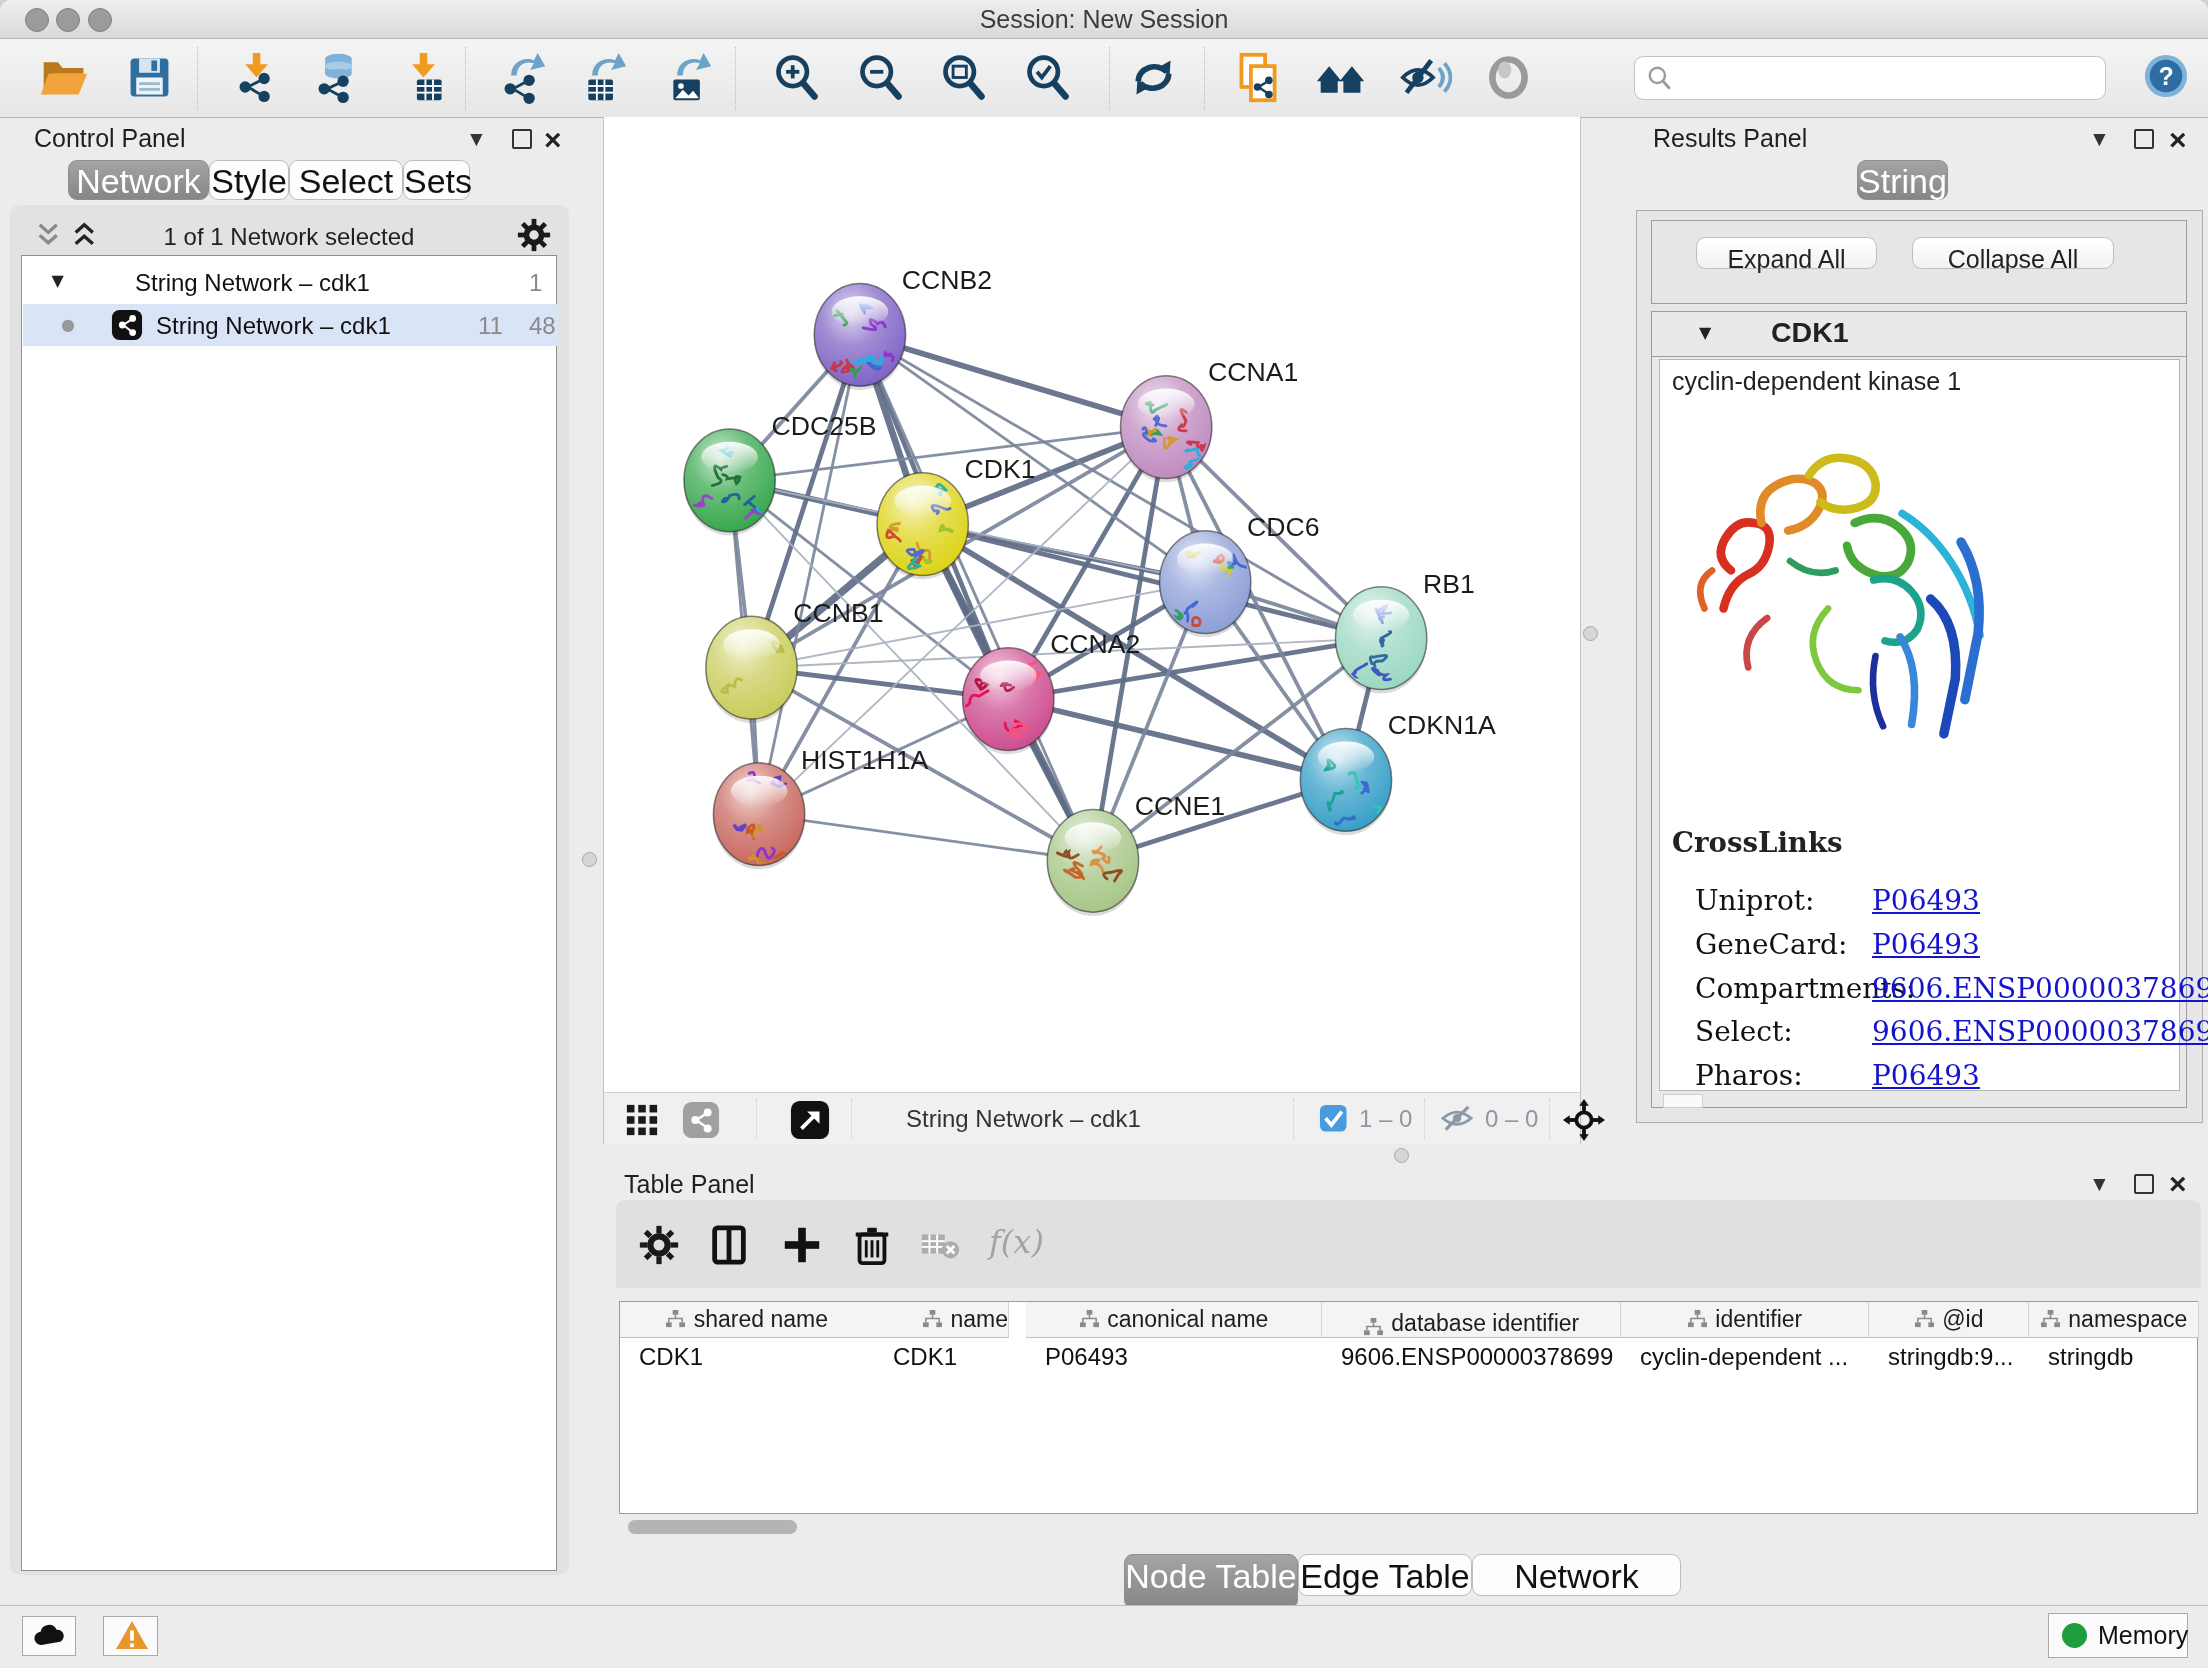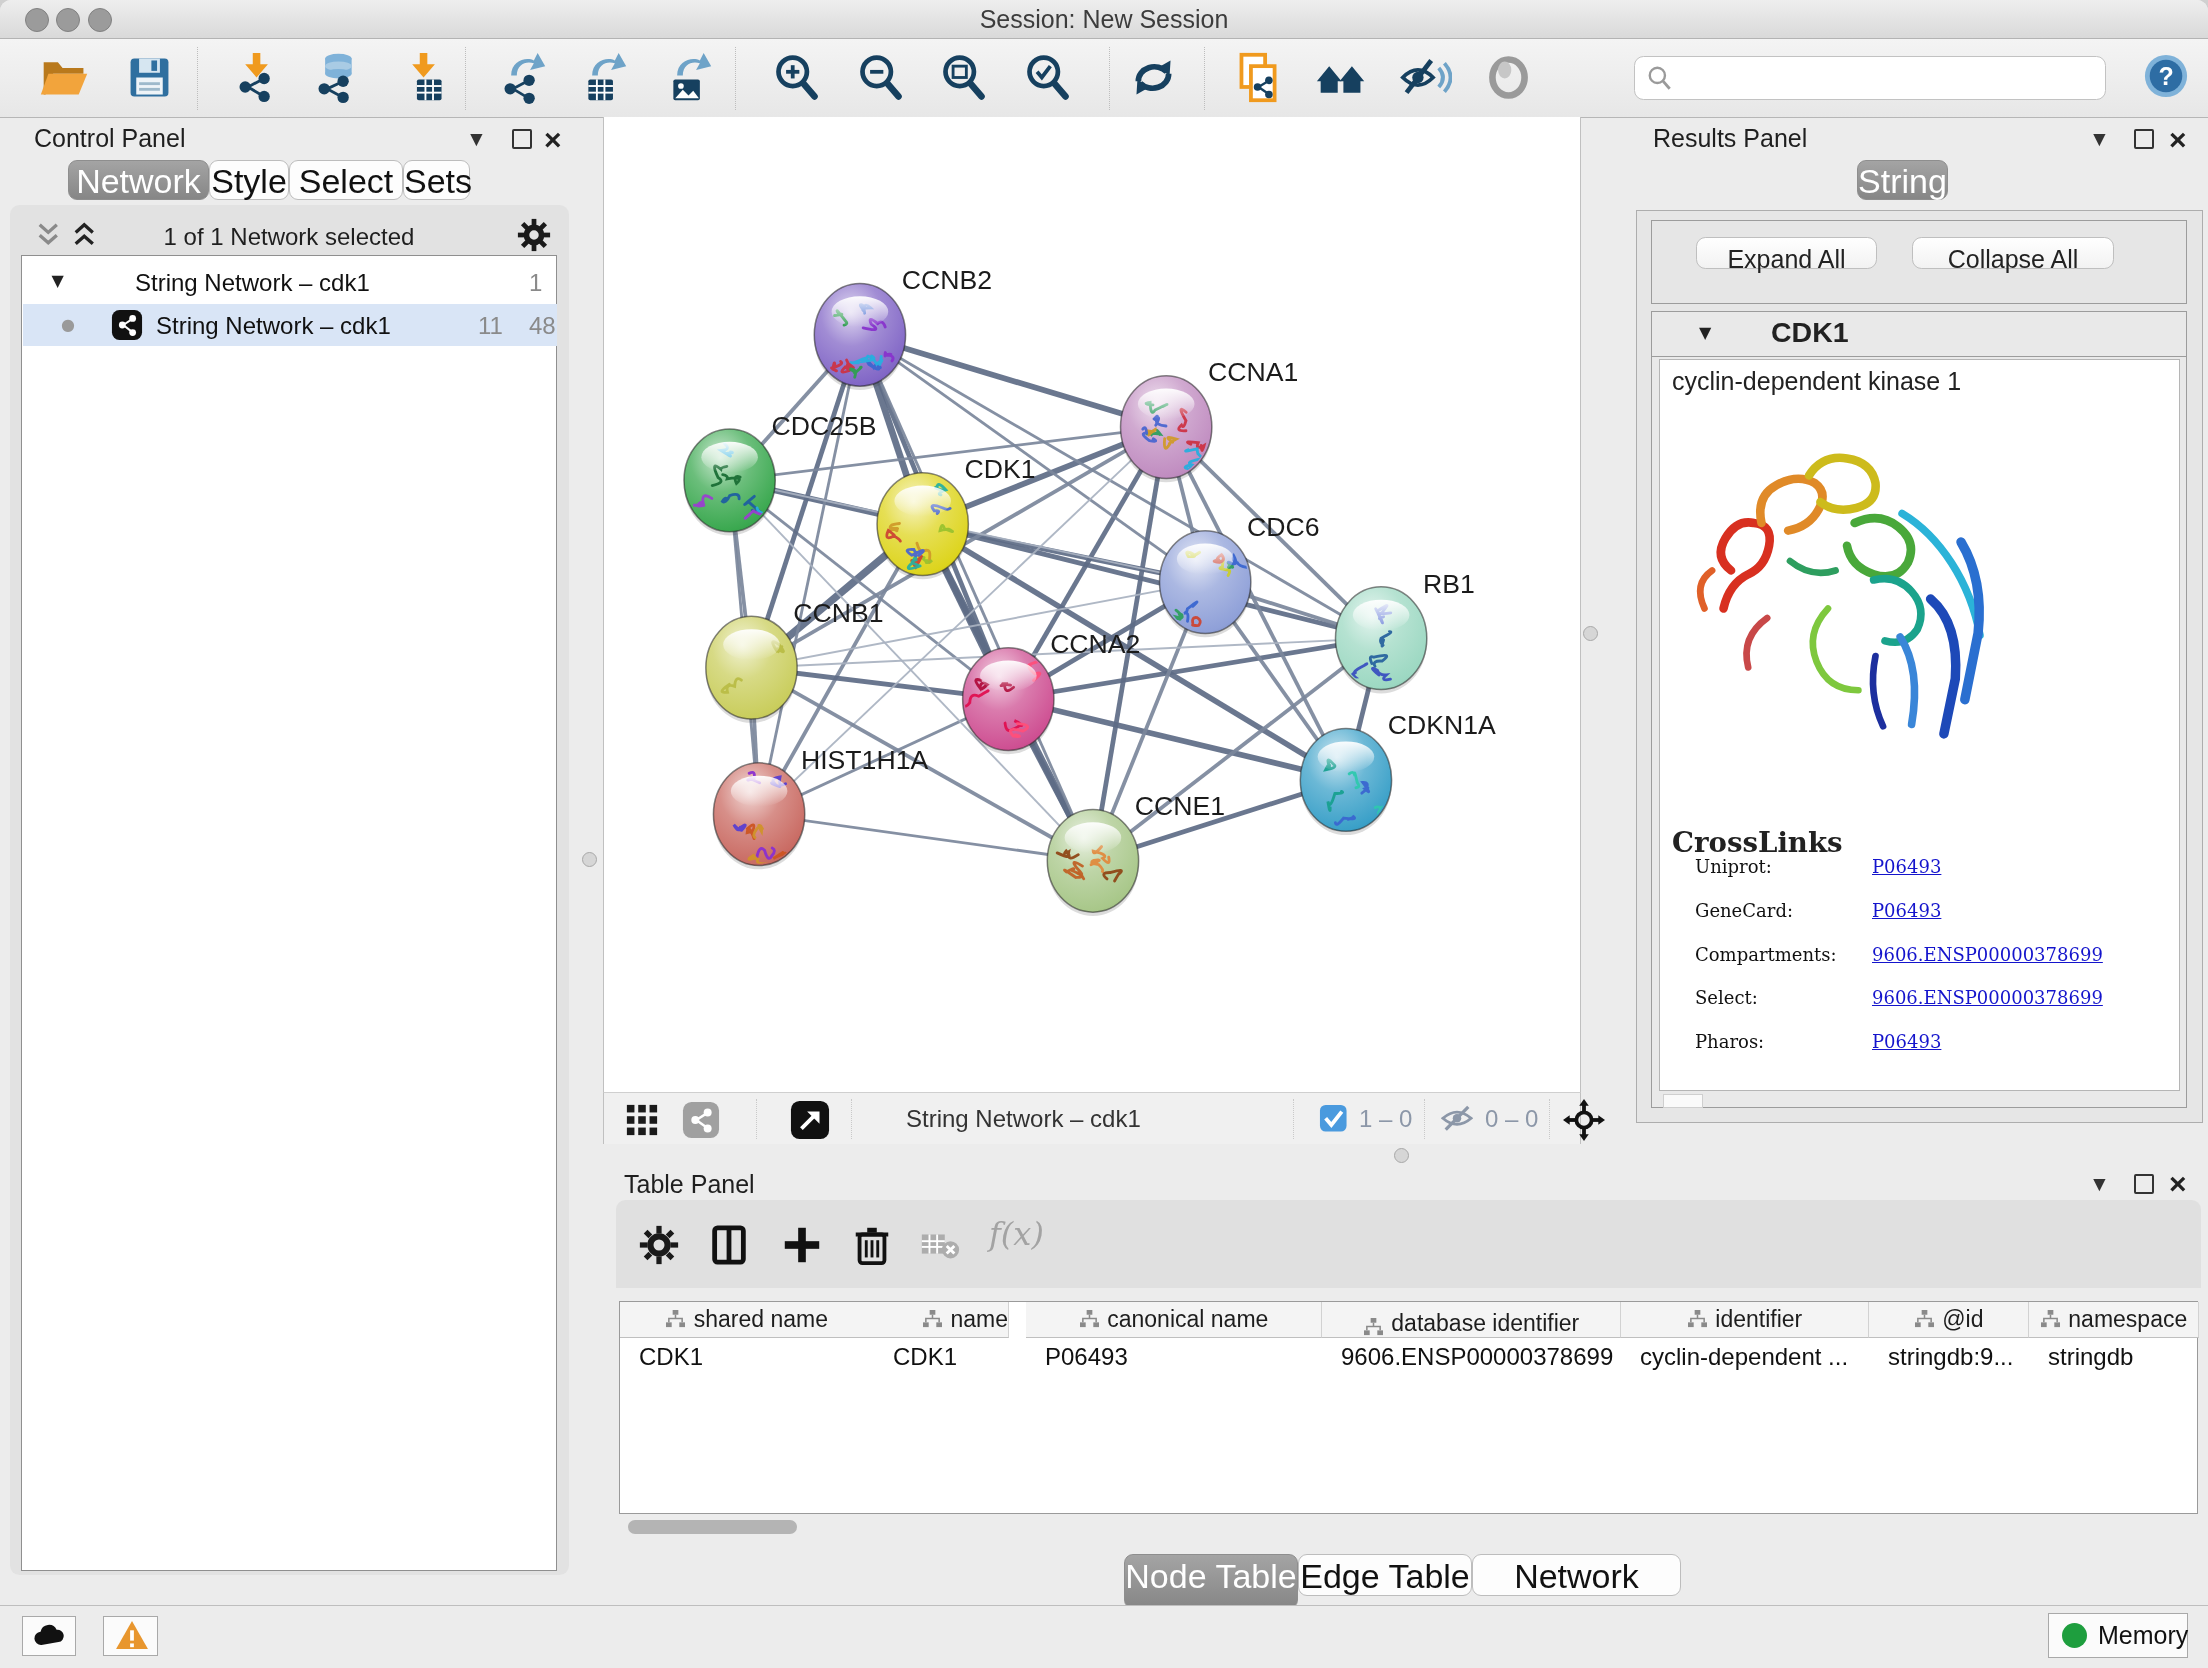--- a/index.html
+++ b/index.html
@@ -46,21 +46,21 @@
   .nf-num{font-size:24px;color:#8c97a8;top:12.4px;}
   .nfsep{top:5.7px;width:0;height:40px;border-left:1.9px dotted #c9c9c9;}
   .split-dot{width:13.3px;height:13.3px;border-radius:50%;background:#d6d6d6;border:1px solid #a8a8a8;}
   
   #rp-outer{left:1636px;top:210px;width:567px;height:913px;background:#e6e6e6;border:1px solid #adadad;box-sizing:border-box;}
   #rp-btnbox{left:1651px;top:220px;width:536px;height:84px;border:1px solid #9c9c9c;box-sizing:border-box;}
   .rp-btn{position:absolute;height:32px;line-height:42px;text-align:center;font-size:25px;
     background:linear-gradient(#ffffff,#f2f2f2);border:1px solid #bfbfbf;border-radius:9.5px;box-sizing:border-box;cursor:pointer;}
   #rp-mainbox{left:1651px;top:311px;width:536px;height:797px;border:1px solid #9c9c9c;background:#e9e9e9;box-sizing:border-box;}
   #rp-white{left:1659px;top:359px;width:521px;height:732px;background:#fff;border:1px solid #b5b5b5;box-sizing:border-box;}
-  .xl-row{position:absolute;left:1695px;height:44px;font-family:"DejaVu Serif","Liberation Serif",serif;font-size:18px;color:#111;}
+  .xl-row{position:absolute;left:1695px;height:44px;font-family:"DejaVu Serif","Liberation Serif",serif;font-size:28px;color:#111;margin-top:28px;}
   .xl-val{position:absolute;left:177px;color:#1414cc;text-decoration:underline;cursor:pointer;white-space:nowrap;}
   
   #tp-toolbar{left:616px;top:1200px;width:1585px;height:88px;background:#e0e0e0;border-radius:9.5px 9.5px 0 0;}
   .tp-icon{top:23px;width:44px;height:44px;cursor:pointer;}
   #tbl{left:619px;top:1301px;width:1579px;height:213px;background:#fff;border:1px solid #9a9a9a;box-sizing:border-box;}
   .th-cell{position:absolute;top:0;height:36px;background:#f4f4f4;border-right:1px solid #d2d2d2;
     border-bottom:1px solid #bfbfbf;box-sizing:border-box;display:flex;align-items:center;justify-content:center;gap:7.6px;
     font-size:23px;color:#1d1d1d;overflow:hidden;white-space:nowrap;}
   .td-cell{position:absolute;top:36px;height:38px;line-height:38px;padding-left:19px;font-size:24px;color:#111;
     overflow:hidden;white-space:nowrap;box-sizing:border-box;}
@@ -762,21 +762,21 @@
         <rect x="4" y="12" width="24" height="20" fill="#adadad"></rect>
         <g stroke="#fff" stroke-width="2">
           <line x1="4" y1="19" x2="28" y2="19"></line>
           <line x1="4" y1="25" x2="28" y2="25"></line>
           <line x1="12" y1="12" x2="12" y2="32"></line>
           <line x1="20" y1="12" x2="20" y2="32"></line>
         </g>
         <circle cx="34" cy="28" r="9" fill="#adadad"></circle>
         <path d="M30 24l8 8M38 24l-8 8" stroke="#fff" stroke-width="3"></path>
       </svg>
-    <div class="abs" style="left:373px;top:15px;font-family:'DejaVu Serif','Liberation Serif',serif;font-style:italic;font-size:32px;color:#a3a3a3">f(x)</div>
+    <div class="abs" style="left:373px;top:23px;font-family:'DejaVu Serif','Liberation Serif',serif;font-style:italic;font-size:32px;color:#a3a3a3">f(x)</div>
   </div>
 
   <div id="tbl" class="abs">
       <div class="th-cell" style="left: 0px; width: 254px;">
         <svg style="width:21px;height:19px;flex:none" viewBox="0 0 22 20">
           <g fill="#8a8a8a">
             <rect x="8" y="0" width="6" height="5"></rect>
             <rect x="1" y="13" width="6" height="5"></rect>
             <rect x="15" y="13" width="6" height="5"></rect>
           </g>

